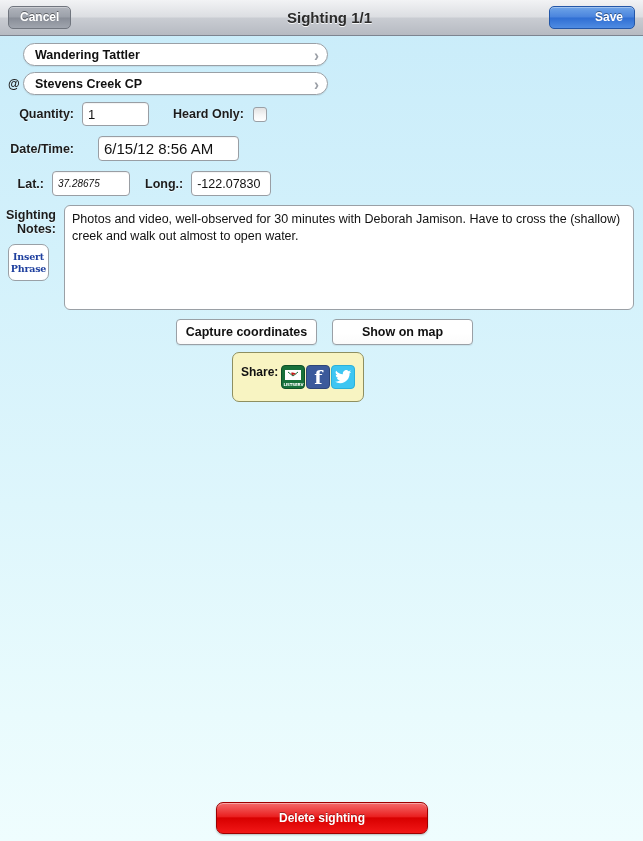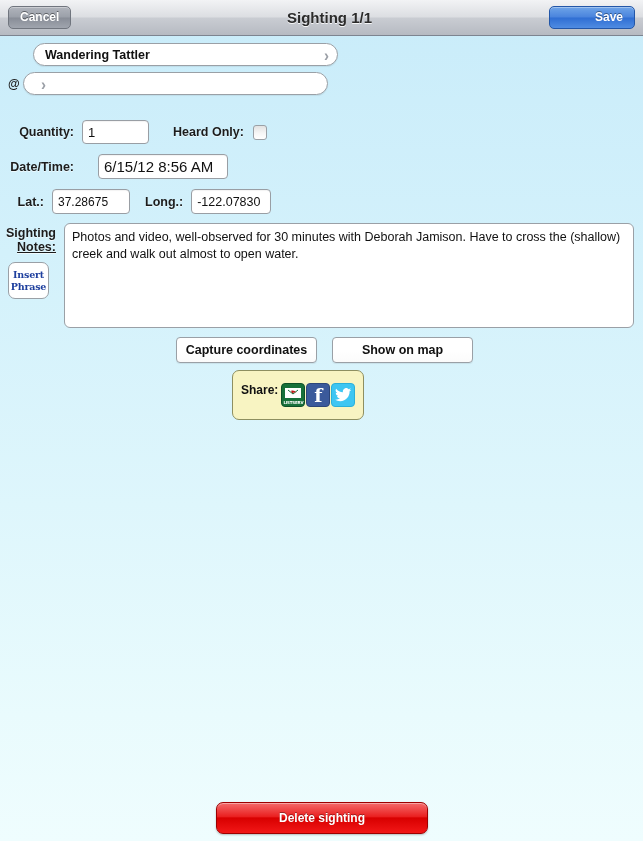--- a/index.html
+++ b/index.html
@@ -239,58 +239,59 @@
 <body>
 
 <div class="navbar">
   <div class="nav-btn cancel">Cancel</div>
   <div class="nav-title">Sighting 1/1</div>
   <div class="nav-btn save">Save</div>
 </div>
 
 <div class="form">
 
-  <div class="row" style="margin-top:7px;margin-left:10px;">
+  <div class="row" style="margin-top:7px;">
     <div style="width:23px"></div>
     <div class="picker" style="width:305px;">
       <span class="pv">Wandering Tattler</span>
       <span class="chev">›</span>
     </div>
   </div>
 
   <div class="row" style="margin-top:6px;">
     <div class="at-sign" style="width:23px;text-align:left;padding-left:8px;">@</div>
     <div class="picker" style="width:305px;">
+      <span class="pv">Stevens Creek CP</span>
       <span class="chev">›</span>
     </div>
   </div>
 
-  <div class="row" style="margin-top:25px;">
+  <div class="row" style="margin-top:7px;">
     <div class="lbl" style="width:74px;text-align:right;">Quantity:</div>
     <input class="tf" type="text" style="margin-left: 8px; width: 67px; height: 24px; font-size: 13px;" value="1">
     <div class="lbl" style="margin-left:24px;">Heard Only:</div>
     <div class="checkbox" style="margin-left:9px;"></div>
   </div>
 
   <div class="row" style="margin-top:10px;gap:16px;">
     <div class="lbl" style="width:74px;text-align:right;">Date/Time:</div>
-    <input class="tf" type="text" style="margin-left: 8px; width: 130px; height: 25px; font-size: 15px;" value="6/15/12 8:56 AM">
+    <input class="tf" type="text" style="margin-left: 8px; width: 141px; height: 25px; font-size: 15px;" value="6/15/12 8:56 AM">
   </div>
 
   <div class="row" style="margin-top:10px;">
     <div class="lbl" style="width:44px;text-align:right;">Lat.:</div>
-    <input class="tf" type="text" style="margin-left: 8px; width: 78px; height: 25px; font-size: 12px;" value="37.28675">
+    <input class="tf" type="text" style="margin-left: 8px; width: 78px; height: 25px; font-size: 10px; font-style: italic;" value="37.28675">
     <div class="lbl" style="margin-left:15px;">Long.:</div>
     <input class="tf" type="text" style="margin-left: 8px; width: 80px; height: 25px; font-size: 12.5px;" value="-122.07830">
   </div>
 
   <div class="row" style="margin-top:9px;align-items:flex-start;">
     <div style="width:56px;padding-top:3px;">
       <div class="lbl" style="text-align:right;">Sighting</div>
-      <div class="lbl" style="text-align:right;text-decoration:underline;">Notes:</div>
+      <div class="lbl" style="text-align:right;">Notes:</div>
       <div class="insert-phrase" style="margin:8px 0 0 8px;">
         <span>Insert</span>
         <span>Phrase</span>
       </div>
     </div>
     <textarea class="notes-area" style="margin-left: 8px; width: 570px; height: 105px;">Photos and video, well-observed for 30 minutes with Deborah Jamison. Have to cross the (shallow) creek and walk out almost to open water.</textarea>
   </div>
 
   <div class="row" style="margin-top:9px;padding-left:176px;">
     <div class="abtn" style="width:141px;">Capture coordinates</div>

